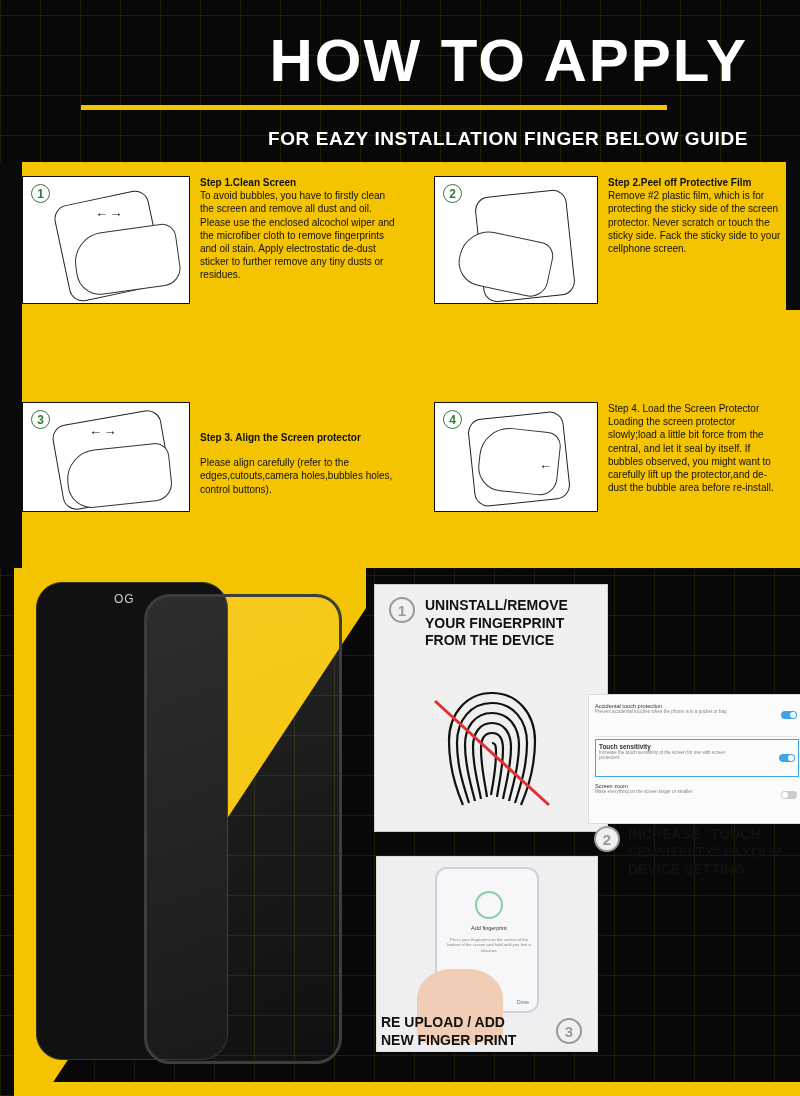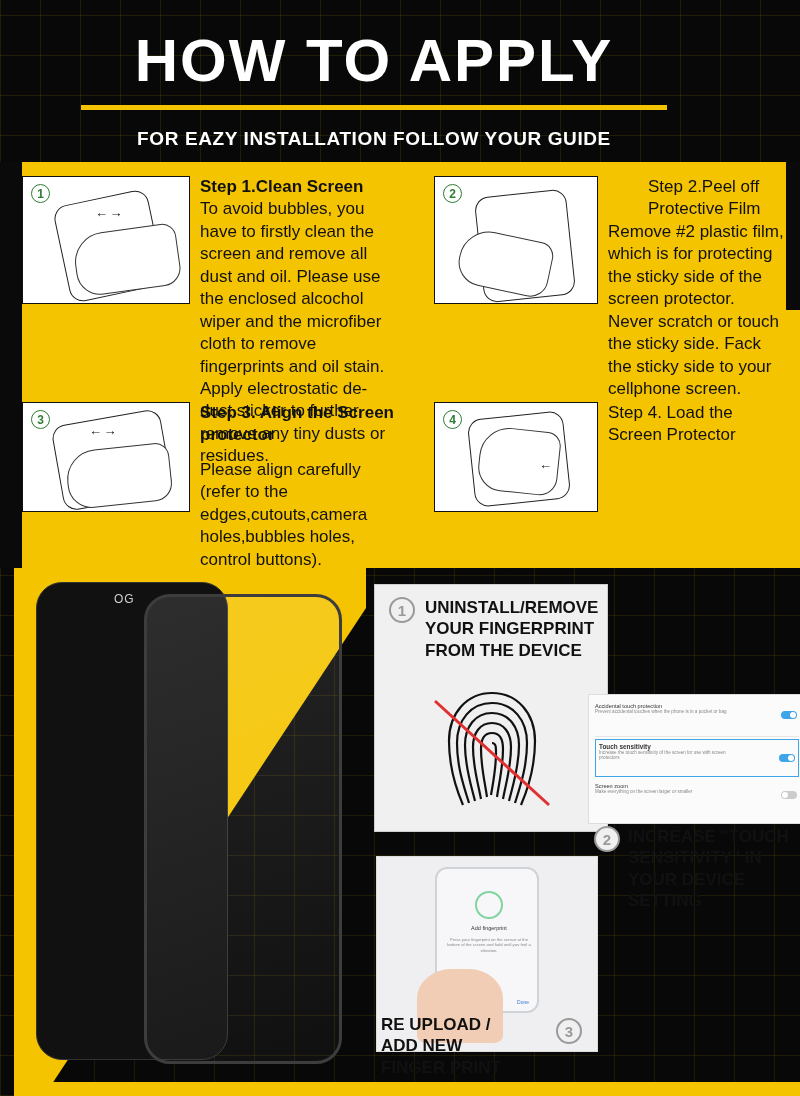--- a/index.html
+++ b/index.html
@@ -13,21 +13,21 @@
   .page {
     position: absolute; inset: 0;
     background:
       repeating-linear-gradient(0deg, rgba(255,215,0,0.10) 0px, rgba(255,215,0,0.10) 1px, transparent 1px, transparent 40px),
       repeating-linear-gradient(90deg, rgba(255,215,0,0.10) 0px, rgba(255,215,0,0.10) 1px, transparent 1px, transparent 40px),
       #080808;
   }
   
   .header {
     position: absolute; top: 0; left: 0; width: 748px; height: 160px;
-    text-align: center;
+    text-align: right;
   }
   .title {
     color: #ffffff;
     font-size: 60px;
     font-weight: bold;
     letter-spacing: 2px;
     padding-top: 26px;
     font-family: "Liberation Sans", sans-serif;
   }
   .title-rule {
@@ -64,21 +64,21 @@
   .badge {
     position: absolute; left: 8px; top: 7px;
     width: 19px; height: 19px; border-radius: 50%;
     border: 1px solid #2e7d32;
     color: #2e7d32; font-size: 12px; font-weight: bold;
     display: flex; align-items: center; justify-content: center;
     background: #fff;
   }
   .step-text {
     color: #111;
-    font-size: 17px;
+    font-size: 10px;
     line-height: 1.32;
     width: 190px;
   }
   .phone-outline {
     position:absolute; border: 1.6px solid #222; border-radius: 14px; background:#fff;
   }
   .hand {
     position:absolute; border: 1.5px solid #333; background: #fff; border-radius: 30px 14px 18px 24px;
   }
   .arrow-lr { position:absolute; font-size: 13px; color:#111; letter-spacing:-1px; }
@@ -114,21 +114,21 @@
   }
   .og-label {
     position:absolute; left: 100px; top: 24px; color:#cfcfcf; font-size: 12px; letter-spacing:1px;
   }
 
   
   .card {
     position:absolute; background:#f0f0f0; border:1px solid #cfcfcf;
   }
   .card-title {
-    position:absolute; color:#111; font-size:17px; font-weight:bold; line-height:1.25;
+    position:absolute; color:#111; font-size:14px; font-weight:bold; line-height:1.25;
   }
   .num-badge {
     position:absolute; width:26px; height:26px; border-radius:50%;
     border:2px solid #9a9a9a; color:#9a9a9a; font-weight:bold; font-size:15px;
     display:flex; align-items:center; justify-content:center; background:#f0f0f0;
   }
   .fingerprint {
     position:absolute;
   }
   .settings-card {
@@ -157,21 +157,21 @@
   }
 </style>
 </head>
 <body>
 
 <div class="page">
 
   <div class="header">
     <div class="title">HOW TO APPLY</div>
     <div class="title-rule"></div>
-    <div class="subtitle">FOR EAZY INSTALLATION FOLLOW YOUR GUIDE</div>
+    <div class="subtitle">FOR EAZY INSTALLATION FINGER BELOW GUIDE</div>
   </div>
 
   <div class="yellow-band">
     <div class="band-notch-tl"></div>
     <div class="band-notch-r"></div>
     <div class="band-black-left"></div>
 
     <div class="step" style="left:22px; top:14px;">
       <div class="step-img" style="width:168px;height:128px;">
         <div class="badge">1</div>
@@ -185,47 +185,48 @@
       </div>
     </div>
 
     <div class="step" style="left:434px; top:14px;">
       <div class="step-img" style="width:164px;height:128px;">
         <div class="badge">2</div>
         <div class="phone-outline" style="left:44px;top:16px;width:92px;height:106px;transform:rotate(-6deg);"></div>
         <div class="hand" style="left:24px;top:58px;width:92px;height:56px;transform:rotate(12deg);"></div>
       </div>
       <div class="step-text" style="width:176px;">
-        <div style="font-weight:normal;margin-left:40px;">Step 2.Peel off Protective Film</div>
+        <div style="font-weight:bold;">Step 2.Peel off Protective Film</div>
         <div>Remove #2 plastic film, which is for protecting the sticky side of the screen protector. Never scratch or touch the sticky side. Fack the sticky side to your cellphone screen.</div>
       </div>
     </div>
 
     <div class="step" style="left:22px; top:240px;">
       <div class="step-img" style="width:168px;height:110px;">
         <div class="badge">3</div>
         <div class="phone-outline" style="left:34px;top:14px;width:110px;height:86px;transform:rotate(-10deg);"></div>
         <div class="hand" style="left:44px;top:44px;width:104px;height:58px;transform:rotate(-6deg);"></div>
         <div class="arrow-lr" style="left:66px;top:20px;">←&nbsp;→</div>
       </div>
-      <div class="step-text" style="width:200px;">
+      <div class="step-text" style="width:200px;margin-top:29px;">
         <div style="font-weight:bold; margin-bottom:12px;">Step 3. Align the Screen protector</div>
         <div>Please align carefully (refer to the edges,cutouts,camera holes,bubbles holes, control buttons).</div>
       </div>
     </div>
 
     <div class="step" style="left:434px; top:240px;">
       <div class="step-img" style="width:164px;height:110px;">
         <div class="badge">4</div>
         <div class="phone-outline" style="left:36px;top:12px;width:96px;height:88px;transform:rotate(-6deg);"></div>
         <div class="hand" style="left:44px;top:26px;width:80px;height:64px;transform:rotate(6deg);"></div>
         <div class="arrow-lr" style="left:104px;top:54px;">←</div>
       </div>
       <div class="step-text" style="width:176px;">
         <div style="font-weight:normal;">Step 4. Load the Screen Protector</div>
+        <div>Loading the screen protector slowly;load a little bit force from the central, and let it seal by itself. If bubbles observed, you might want to carefully lift up the protector,and de-dust the bubble area before re-install.</div>
       </div>
     </div>
   </div>
 
   <div class="lower">
     <div class="yellow-wedge"></div>
     <div class="yellow-bottom-strip"></div>
 
     <div>
       <div class="glass-black"></div>

